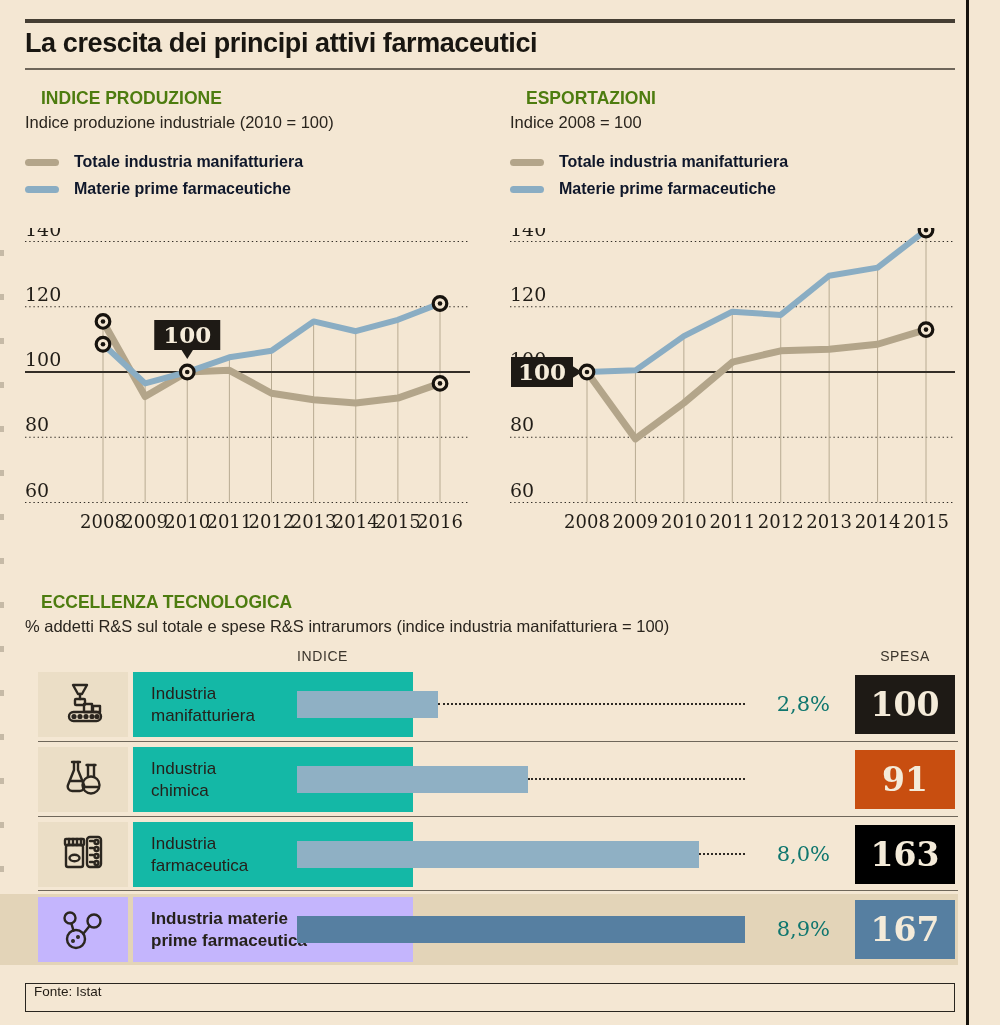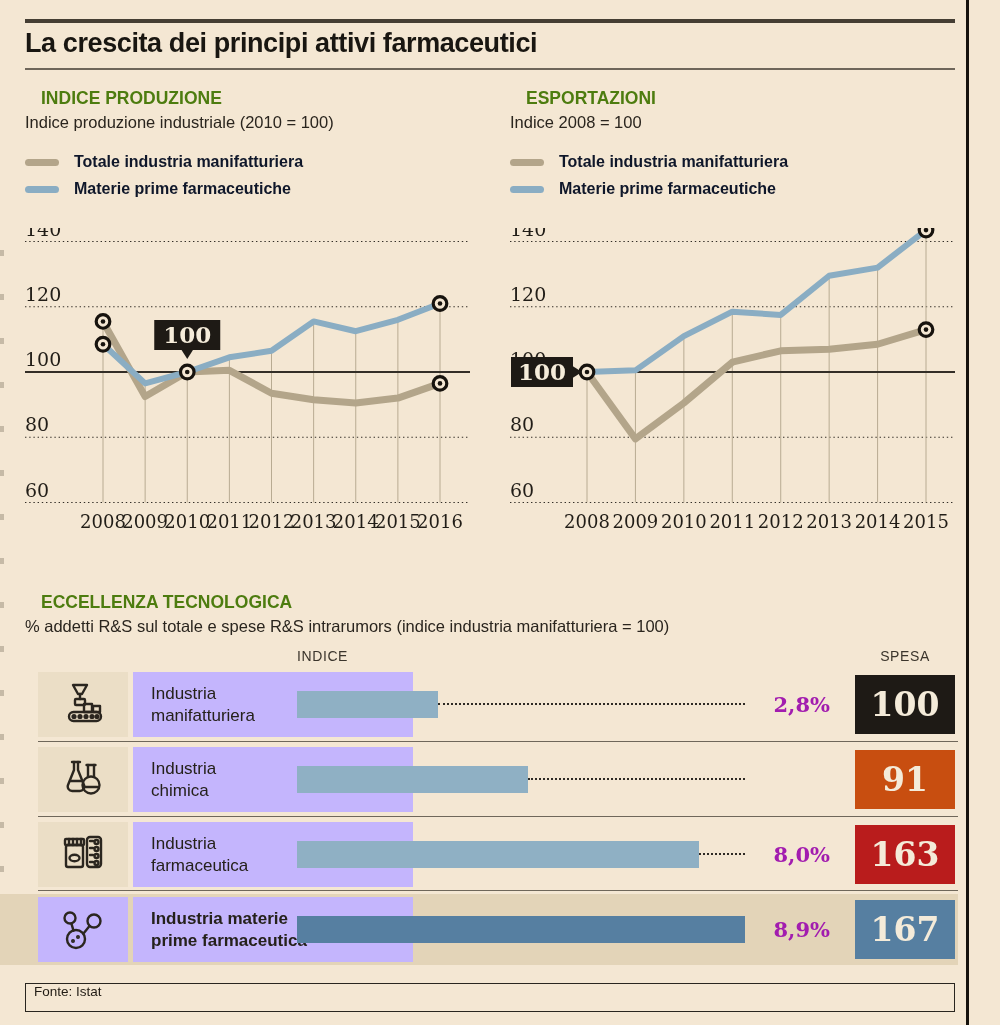--- a/index.html
+++ b/index.html
@@ -28,29 +28,29 @@
   .mk-ring{fill:#f4e7d3;stroke:#17130e;stroke-width:3.2;}
   .mk-dot{fill:#17130e;}
   .tagbox{fill:#1e1a15;}
   .tagtext{font-size:23px;font-weight:bold;fill:#f5ecda;}
 
   
   .col-label{font-size:14px;letter-spacing:0.6px;color:#3b352c;}
   .tech-band{left:0;top:894px;width:958px;height:71px;background:#e3d4b8;}
   .tech-row{left:0;width:958px;height:65px;}
   .icon-box{left:38px;top:0;width:90px;height:65px;background:#ebdec6;display:flex;align-items:center;justify-content:center;}
-  .label-box{left:133px;top:0;width:280px;height:65px;background:#c4b5fd;display:flex;align-items:center;}
+  .label-box{left:133px;top:0;width:280px;height:65px;background:#14b8a6;display:flex;align-items:center;}
   .label-box::after{content:"";position:absolute;right:-11px;top:50%;margin-top:-9px;border-top:9px solid transparent;border-bottom:9px solid transparent;border-left:11px solid #ebdec6;}
   .hl .icon-box,.hl .label-box{background:#c4b5fd;}
   .hl .label-box::after{border-left-color:#dccdaf;}
   .row-label{padding-left:18px;font-size:17px;line-height:1.28;color:#25211b;}
   .hl .row-label{font-weight:bold;}
   .bar{left:297px;top:19px;height:27px;background:#8fb0c4;}
   .leader{top:31px;height:0;border-top:2px dotted #2e2a24;}
-  .pct{left:745px;top:0;width:85px;height:65px;line-height:65px;text-align:right;font-family:"DejaVu Serif","Liberation Serif",serif;font-weight:bold;font-size:21px;color:#a21caf;}
+  .pct{left:745px;top:0;width:85px;height:65px;line-height:65px;text-align:right;font-family:"DejaVu Serif","Liberation Serif",serif;font-weight:normal;font-size:21px;color:#0f766e;}
   .spesa-box{left:855px;top:3px;width:100px;height:59px;text-align:center;line-height:59px;font-family:"DejaVu Serif","Liberation Serif",serif;font-weight:bold;font-size:33px;color:#f4ebd9;}
   .divider{left:38px;width:920px;height:1px;background:#6f675a;}
 
   
   .footer-box{left:25px;top:983px;width:928px;height:27px;border:1.5px solid #29251f;display:flex;align-items:flex-start;}
   .footer-text{margin-left:8px;font-size:13.5px;color:#211c15;}
   .vrule{left:966px;top:0;width:2.5px;height:1025px;background:#16120d;}
   .edge-marks{left:0;top:250px;width:4px;height:660px;opacity:.45;
     background:repeating-linear-gradient(to bottom,#8d8370 0 6px,transparent 6px 44px);}
   .icon-box svg{stroke:#2b261f;fill:none;stroke-width:2.4;stroke-linecap:round;stroke-linejoin:round;}
@@ -249,21 +249,21 @@
   </div>
   <div class="abs label-box">
     <div class="row-label">
       <div>Industria</div>
       <div>farmaceutica</div>
     </div>
   </div>
   <div class="abs bar" style="width: 402.4px; background: rgb(143, 176, 196);"></div>
   <div class="abs leader" style="left: 699.4px; width: 45.6px;"></div>
   <div class="abs pct">8,0%</div>
-  <div class="abs spesa-box" style="background: #b91c1c;">163</div>
+  <div class="abs spesa-box" style="background: #000000;">163</div>
 </div>
 <div class="abs divider" style="top:890px;"></div>
 
 <div class="abs tech-row hl" style="top:897px;">
   <div class="abs icon-box">
     <svg width="52" height="52" viewBox="0 0 52 52">
       <circle cx="19" cy="35" r="9"></circle>
         <circle cx="13" cy="14" r="5.5"></circle>
         <circle cx="37" cy="17" r="6.5"></circle>
       <path d="M16.5 26.7 L14.5 19.8"></path>

